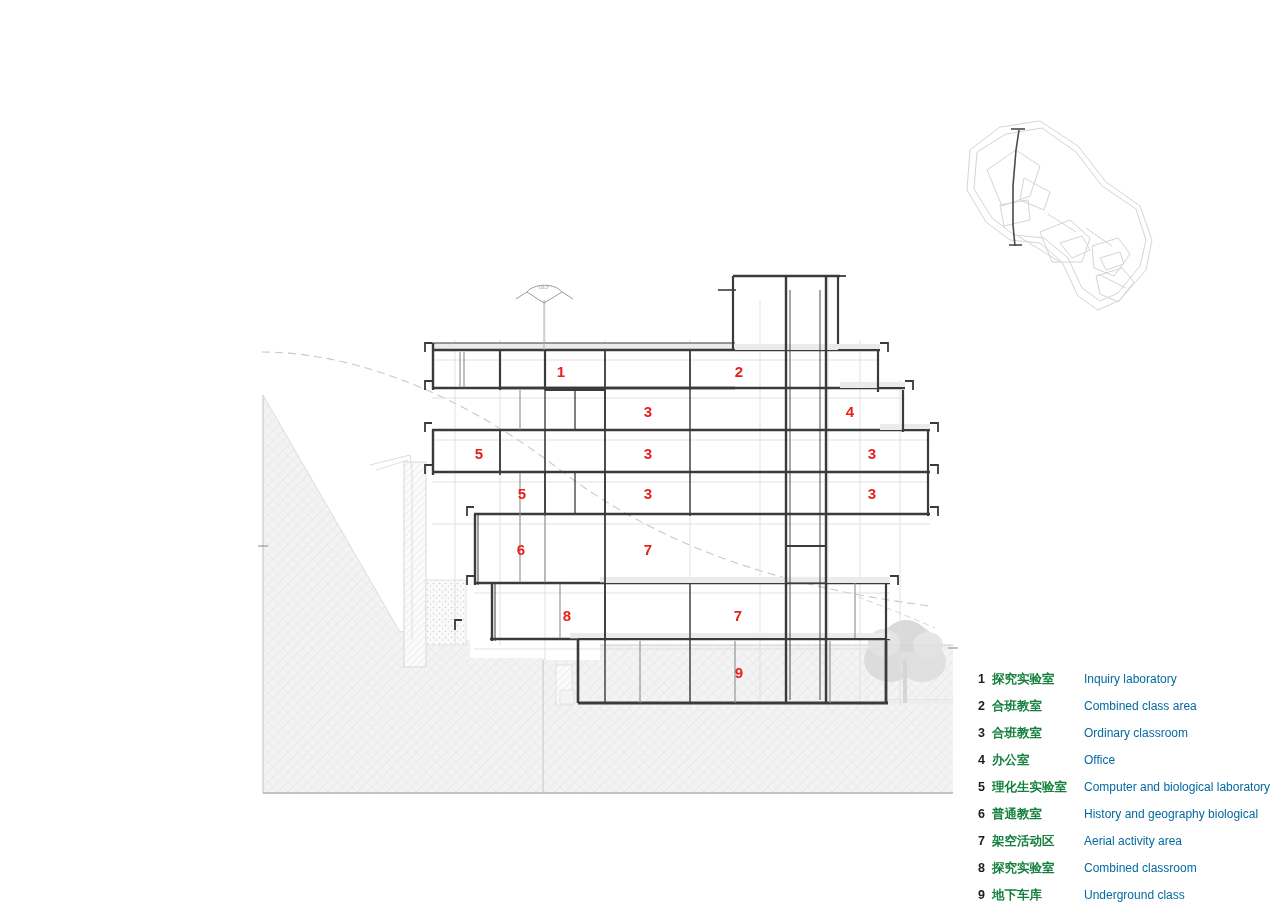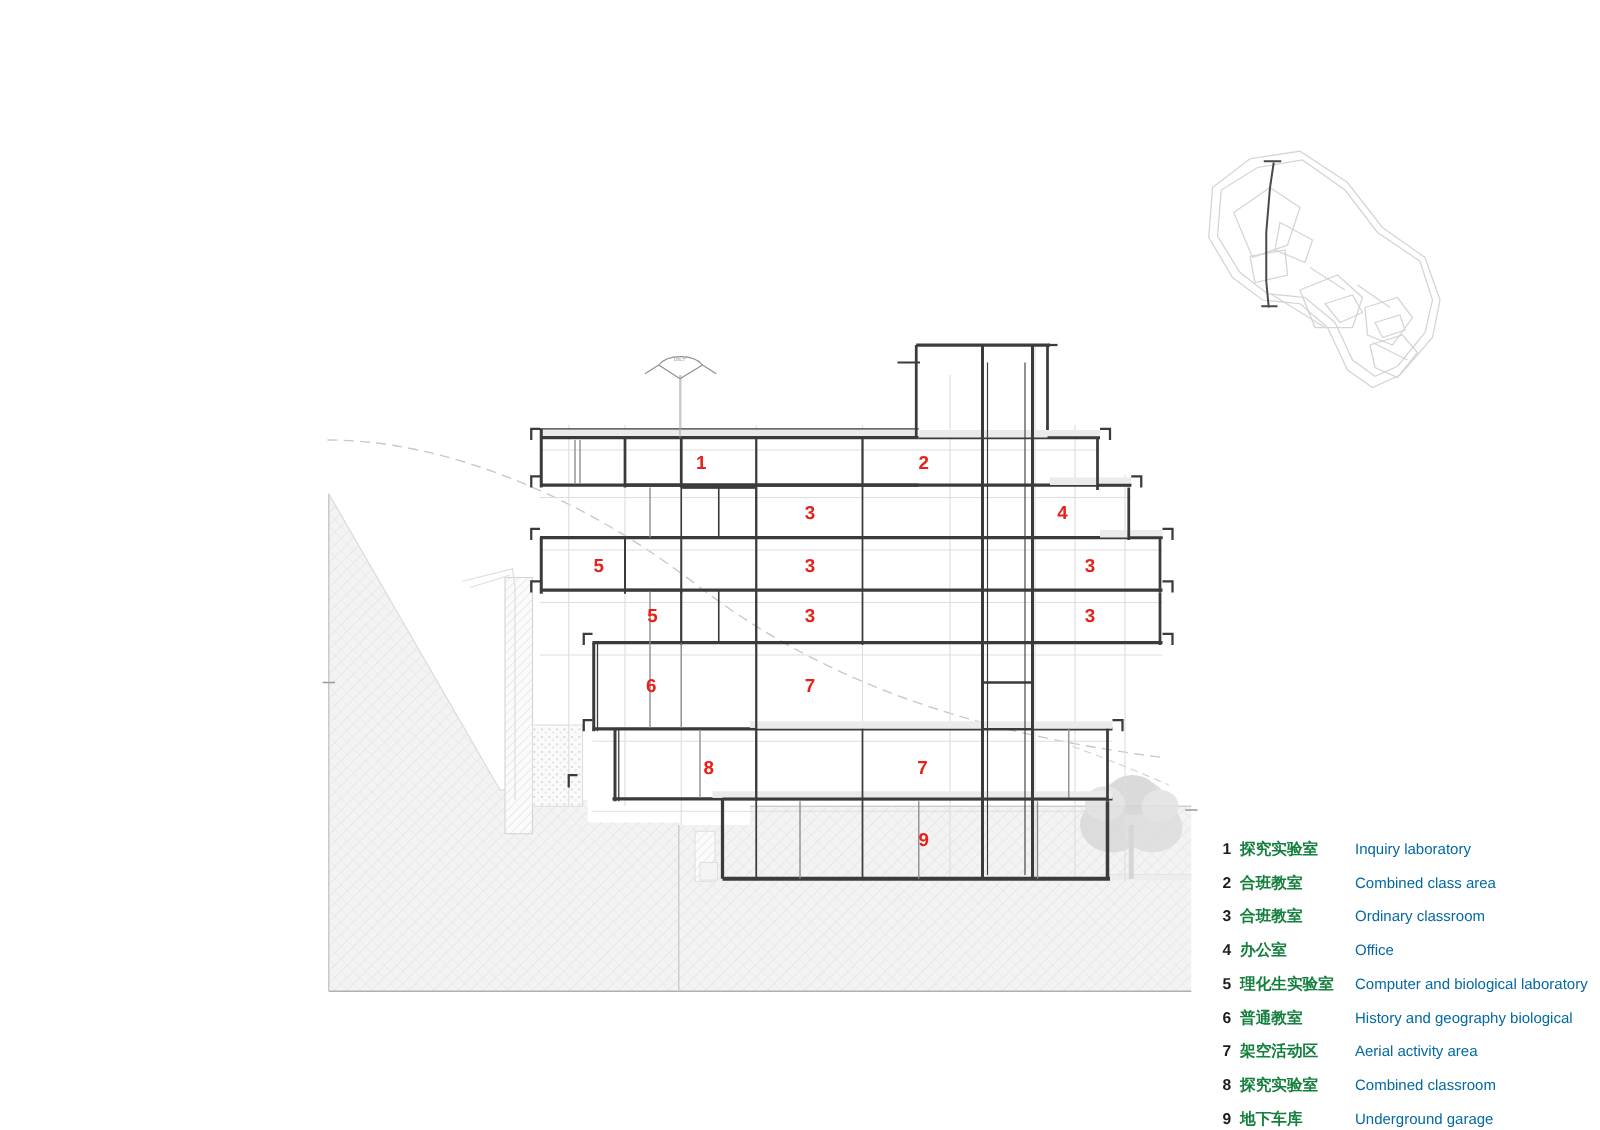--- a/index.html
+++ b/index.html
@@ -405,17 +405,17 @@
       <span class="legend-en">Aerial activity area</span>
     </div>
     <div class="legend-row">
       <span class="legend-num">8</span>
       <span class="legend-cn">探究实验室</span>
       <span class="legend-en">Combined classroom</span>
     </div>
     <div class="legend-row">
       <span class="legend-num">9</span>
       <span class="legend-cn">地下车库</span>
-      <span class="legend-en">Underground garage</span>
+      <span class="legend-en">Underground class</span>
     </div>
   </div>
 
 </div>
 
 </body></html>

